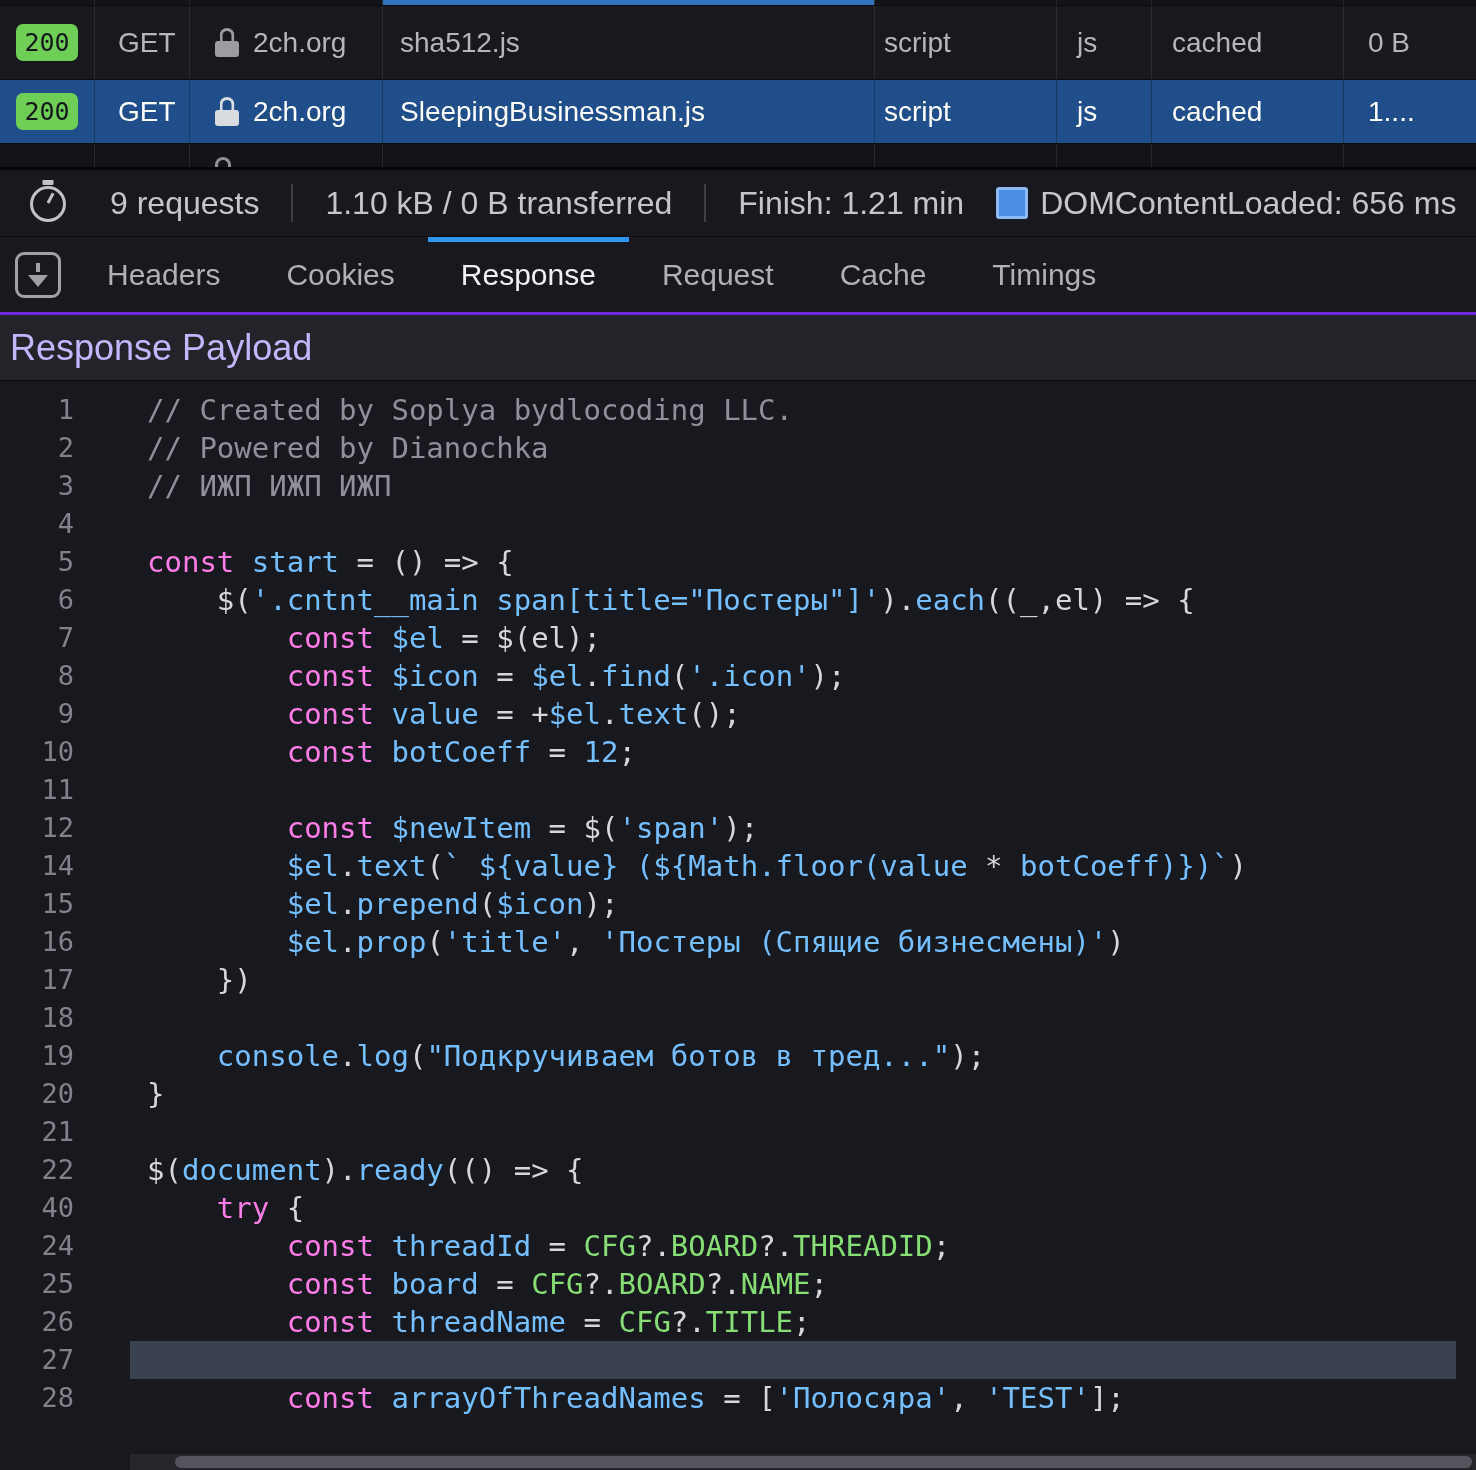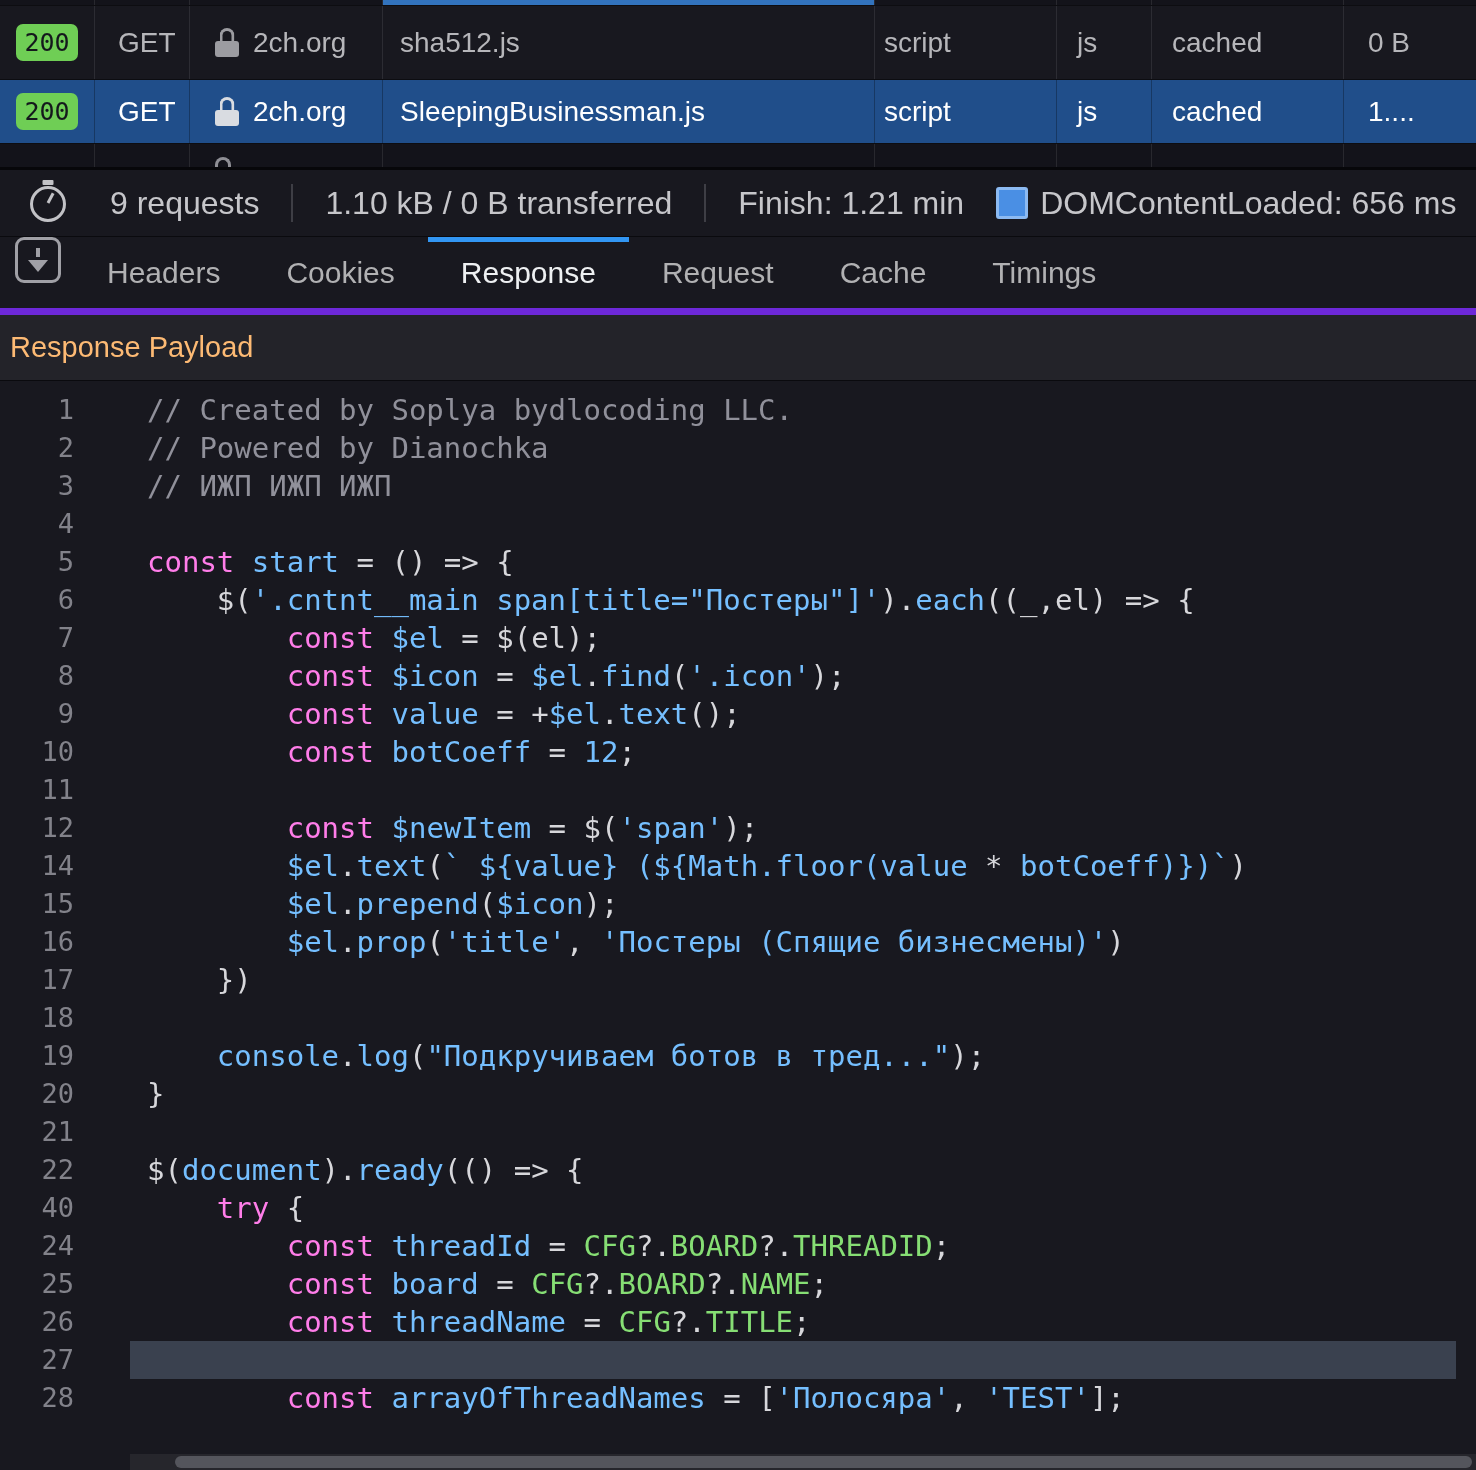--- a/index.html
+++ b/index.html
@@ -52,34 +52,34 @@
     margin:2px 44px 0 30px;flex:none}
   .stopwatch::before{content:'';position:absolute;top:-9px;left:50%;transform:translateX(-50%);
     width:11px;height:5px;background:#c2c2c6;border-radius:1px}
   .stopwatch::after{content:'';position:absolute;left:50%;top:48%;width:3px;height:11px;background:#c2c2c6;
     transform-origin:bottom center;transform:translate(-50%,-100%) rotate(28deg)}
   .divider{width:2px;height:38px;background:#3e3e45;margin:0 32px;flex:none}
   .dcl-swatch{width:32px;height:32px;background:var(--dcl-swatch);border:3px solid #8cbaf2;
     border-radius:3px;margin:0 12px 0 32px;flex:none}
 
   
-  .tabbar{height:78px;flex:none;display:flex;align-items:flex-start;background:var(--bg);border-bottom:7px solid #6d28d9}
+  .tabbar{height:78px;flex:none;display:flex;align-items:center;background:var(--bg);border-bottom:3px solid #6d28d9}
   .panel-icon{position:relative;width:46px;height:46px;border:3px solid var(--icon-gray);border-radius:9px;
     margin:0 13px 0 15px;flex:none}
   .panel-icon::before{content:'';position:absolute;left:50%;top:8px;transform:translateX(-50%);
     width:4px;height:9px;background:var(--icon-gray)}
   .panel-icon::after{content:'';position:absolute;left:50%;top:20px;transform:translateX(-50%);
     border:10px solid transparent;border-top:12px solid var(--icon-gray)}
   .tab{height:100%;display:flex;align-items:center;padding:0 33px;font-size:30px;color:#b1b1b3;position:relative}
   .tab.active{color:#eef0f2}
   .tab.active::before{content:'';position:absolute;top:0;left:0;right:0;height:5px;background:var(--accent)}
 
   
   .section-head{height:66px;flex:none;display:flex;align-items:center;background:var(--section-bg);
-    border-bottom:1px solid #0a0a0e;color:#fdba74;font-size:29px;padding-left:10px}
+    border-bottom:1px solid #0a0a0e;color:#c4b5fd;font-size:36px;padding-left:10px}
 
   
   .code-pane{position:relative;flex:1;overflow:hidden;background:var(--bg);padding-top:10px}
   .code-line{display:flex;height:38px;line-height:38px;font-family:"DejaVu Sans Mono",monospace;font-size:29px}
   .gutter{flex:0 0 130px;text-align:right;padding-right:56px;font-size:27px;color:var(--line-num);user-select:none}
   .line-content{flex:1;white-space:pre;padding-left:17px;margin-right:20px;color:var(--tok-plain)}
   .code-line.hl .line-content{background:var(--hl-line)}
   .tok-comment{color:var(--tok-comment)} .tok-keyword{color:var(--tok-keyword)}
   .tok-ident{color:var(--tok-ident)} .tok-string{color:var(--tok-string)}
   .tok-number{color:var(--tok-number)} .tok-property{color:var(--tok-property)}

